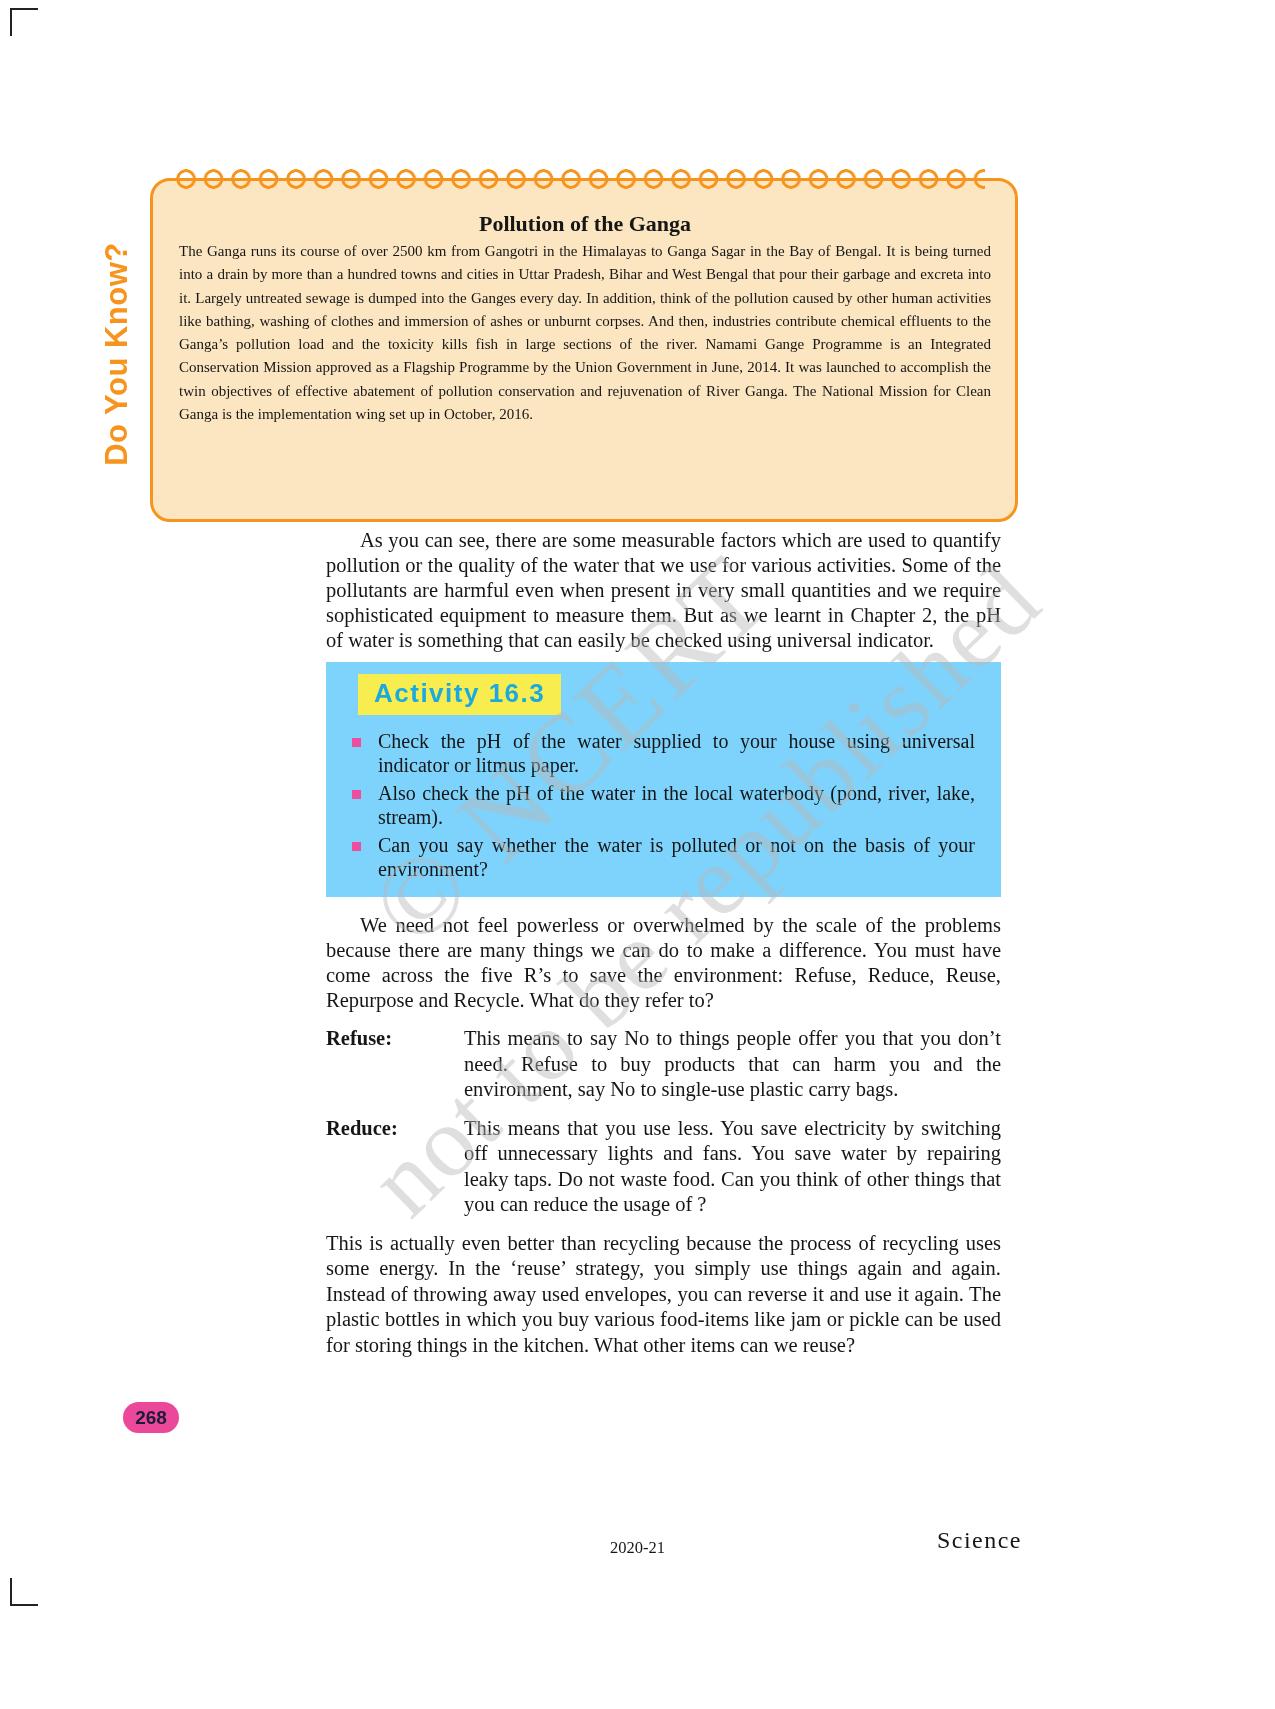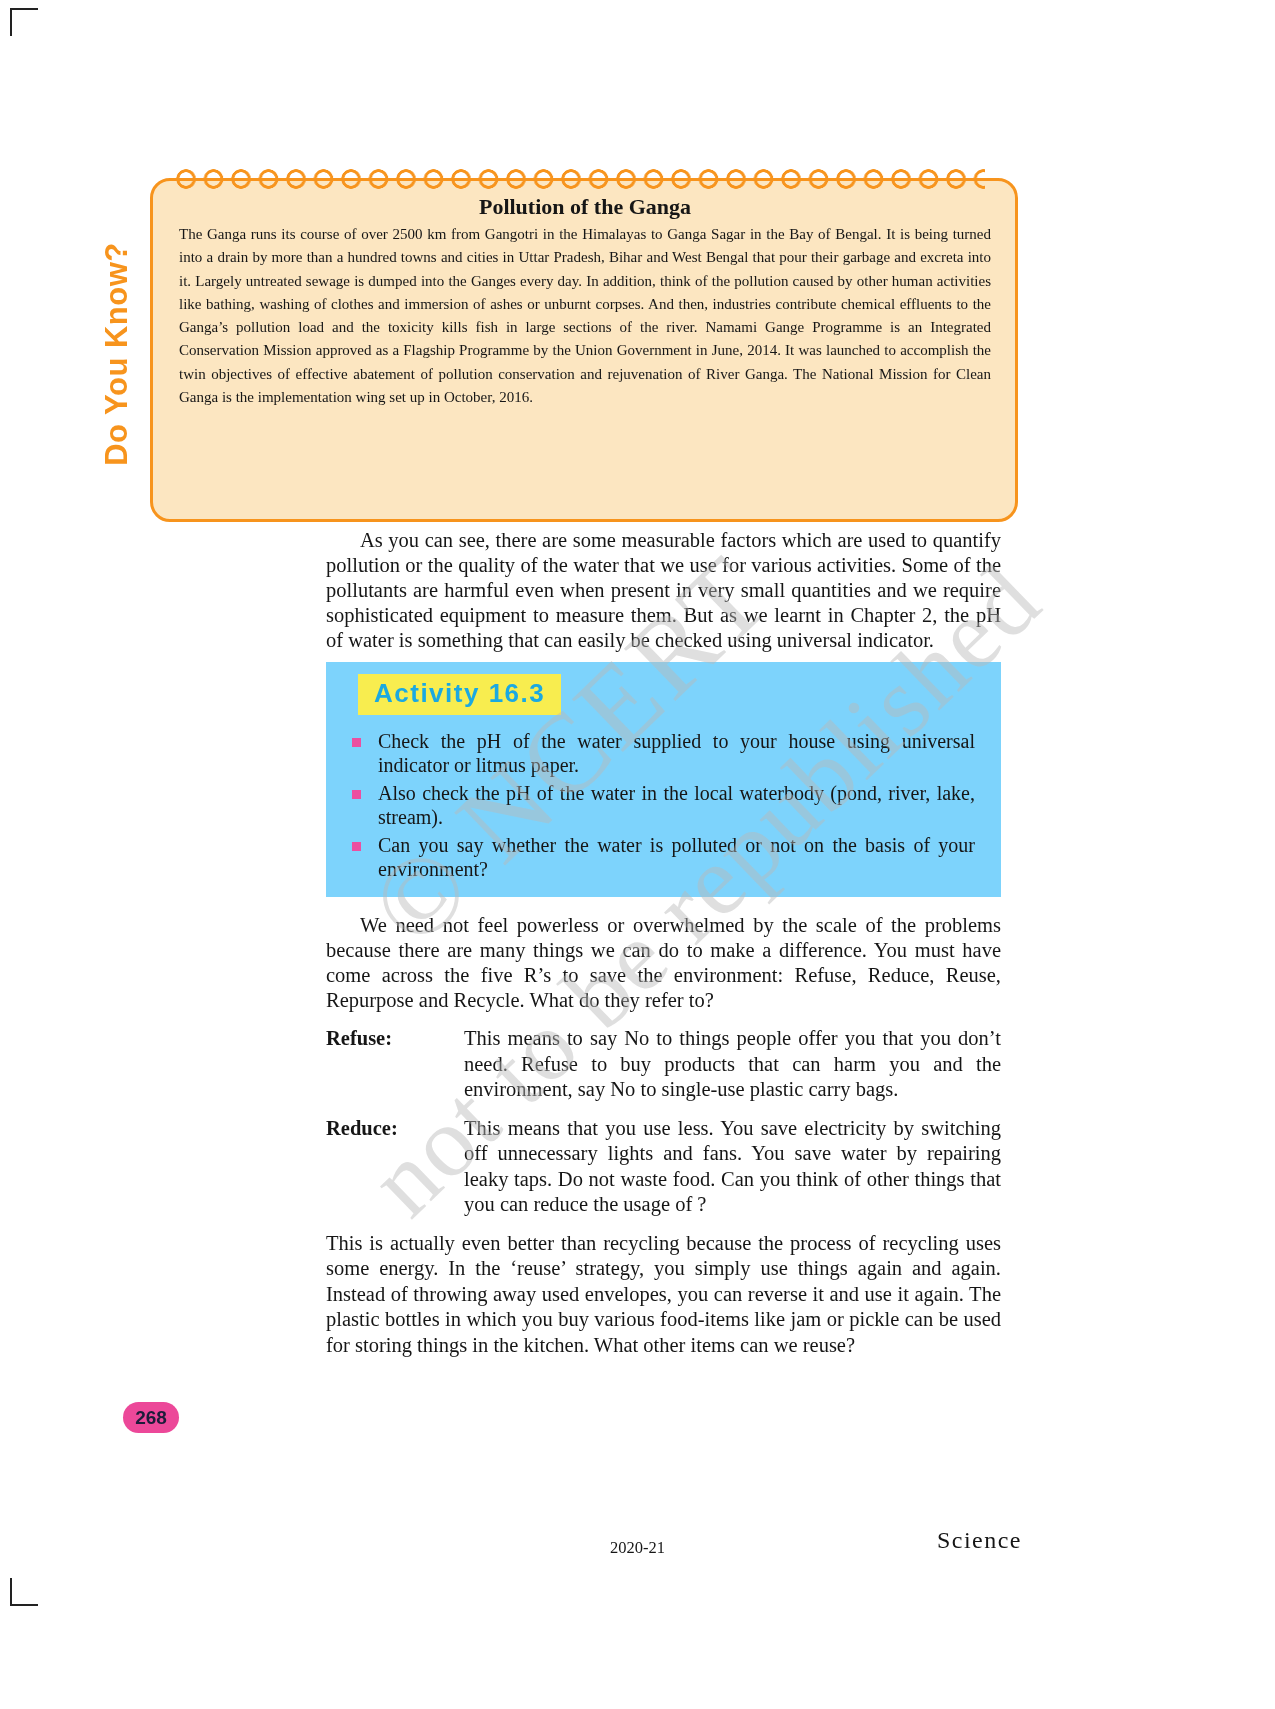--- a/index.html
+++ b/index.html
@@ -39,21 +39,21 @@
     position:absolute; left:150px; top:178px; width:868px; height:344px;
     background:#FCE6C1; border:3.5px solid #F7941D; border-radius:20px;
     padding:10px 24px 10px 26px; z-index:2;
   }
   .dyk-loops {
     position:absolute; left:20px; top:-17px; width:812px; height:31px;
     background-image: radial-gradient(circle at 13px 15px,
       rgba(0,0,0,0) 6.5px, #F7941D 7px, #F7941D 9.5px, rgba(0,0,0,0) 10px);
     background-size:27.5px 31px; background-repeat:repeat-x;
   }
-  .dyk-title { text-align:center; font-weight:bold; font-size:22px; margin-top:3px; }
+  .dyk-title { text-align:center; font-weight:bold; font-size:22px; margin-top:20px; }
   .dyk-body { margin-top:3px; font-size:15px; line-height:23.3px; text-align:justify; }
 
   
   .main { position:absolute; left:326px; top:528px; width:675px; z-index:2; }
   .para { font-size:20.5px; line-height:25px; text-align:justify; }
   .indent { text-indent:34px; }
 
   
   .activity-box { margin-top:9px; background:#7dd3fc; padding:10px 26px 16px 26px; }
   .activity-tag {

